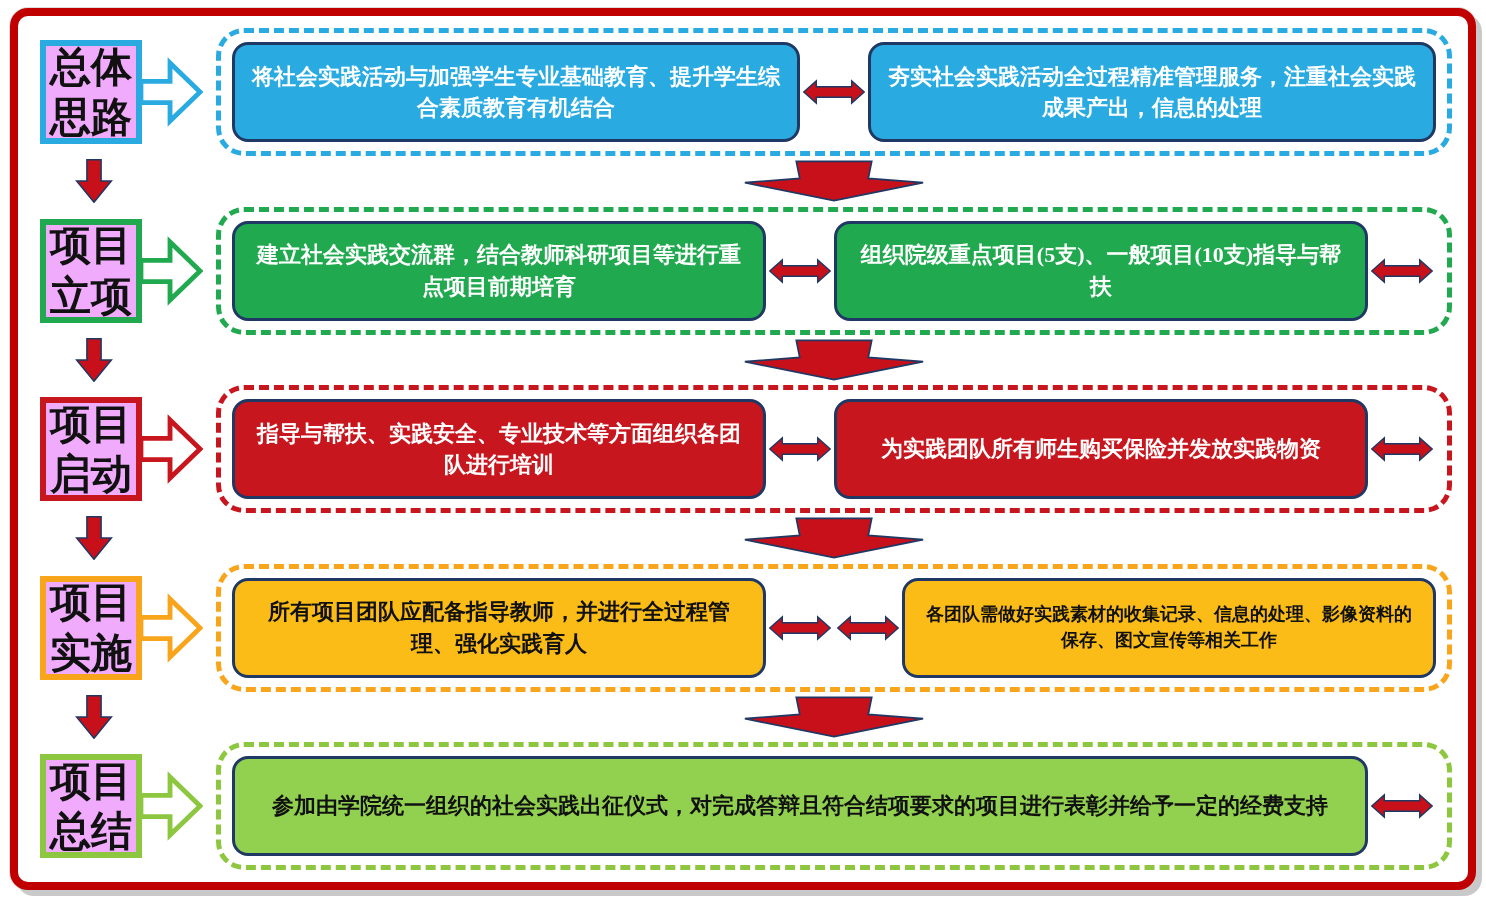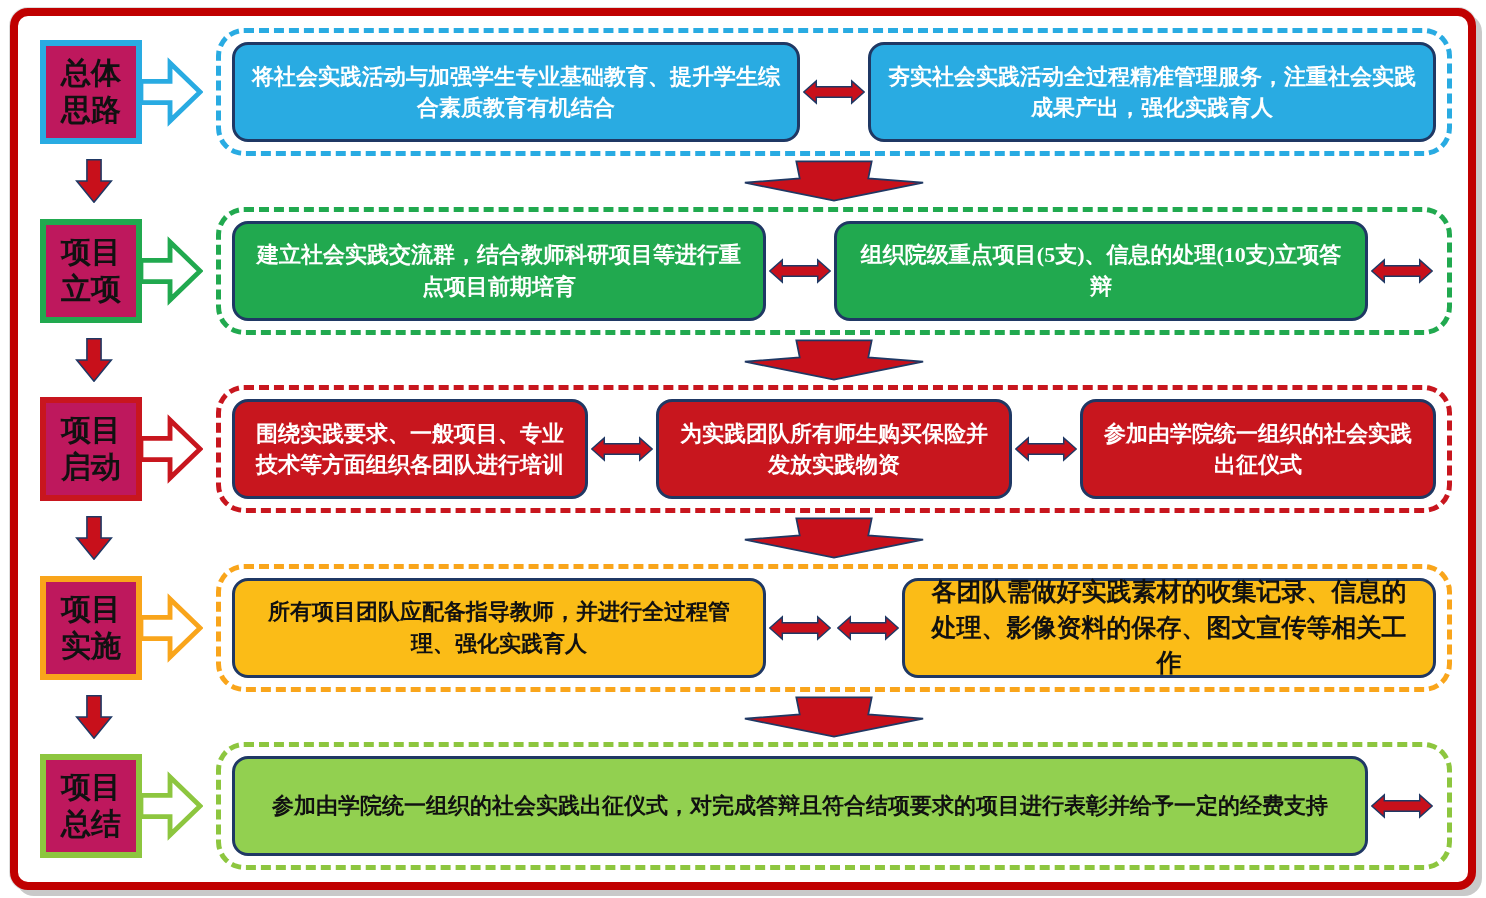--- a/index.html
+++ b/index.html
@@ -8,24 +8,24 @@
   .frame{
     height:100%;box-sizing:border-box;background:#ffffff;
     border:8px solid var(--frame-color,#C00000);border-radius:18px;
     box-shadow:6px 6px 0 var(--shadow-color,#C9C9C9),0 0 0 1px #dddddd;
     padding:12px 16px 12px 10px;
     display:flex;flex-direction:column;justify-content:space-between;
   }
   .row{display:grid;grid-template-columns:188px 1fr;align-items:stretch;height:128px;}
   .label-cell{display:flex;align-items:center;}
   .label-box{
-    width:102px;height:104px;background:#be185d;
+    width:102px;height:104px;background:#f0abfc;
     border:6px solid var(--rc);box-sizing:border-box;margin-left:12px;
     display:flex;align-items:center;justify-content:center;
-    font-weight:bold;font-size:30px;line-height:1.22;color:#111111;
+    font-weight:bold;font-size:41px;line-height:1.22;color:#111111;
     white-space:pre-line;text-align:center;flex:none;
   }
   .right-arrow{flex:none;margin-left:-3px;color:var(--rc);}
   .container{
     border:5px dashed var(--rc);border-radius:28px;box-sizing:border-box;
     padding:9px 11px;display:flex;align-items:stretch;height:128px;
   }
   .node{
     flex:1 1 0;background:var(--bf);border:3px solid var(--outline-color,#1F3864);
     border-radius:16px;color:var(--tc);font-weight:bold;font-size:22px;line-height:1.42;
@@ -53,21 +53,21 @@
           <polygon points="2,26 32,26 32,7 63,37 32,67 32,48 2,48" fill="#ffffff" stroke="currentColor" stroke-width="5"></polygon>
         </svg>
       </div>
       <div class="container">
         <div class="node">将社会实践活动与加强学生专业基础教育、提升学生综合素质教育有机结合</div>
         <div class="dbl-cell">
           <svg width="62" height="32" viewBox="0 0 84 38">
               <polygon points="1,19 18,4 18,12 66,12 66,4 83,19 66,34 66,26 18,26 18,34" fill="var(--arrow-color,#C8101B)" stroke="var(--outline-color,#1F3864)" stroke-width="2"></polygon>
             </svg>
         </div>
-        <div class="node">夯实社会实践活动全过程精准管理服务，注重社会实践成果产出，强化实践育人</div>
+        <div class="node">夯实社会实践活动全过程精准管理服务，注重社会实践成果产出，信息的处理</div>
       </div>
     </div>
 
     <div class="connector">
       <div class="down-cell">
         <svg class="down-arrow" width="44" height="44" viewBox="0 0 46 56">
             <polygon points="14,1 32,1 32,28 45,28 23,55 1,28 14,28" fill="var(--arrow-color,#C8101B)" stroke="var(--outline-color,#1F3864)" stroke-width="2"></polygon>
           </svg>
       </div>
       <div class="chev-cell">
@@ -85,21 +85,21 @@
           <polygon points="2,26 32,26 32,7 63,37 32,67 32,48 2,48" fill="#ffffff" stroke="currentColor" stroke-width="5"></polygon>
         </svg>
       </div>
       <div class="container">
         <div class="node">建立社会实践交流群，结合教师科研项目等进行重点项目前期培育</div>
         <div class="dbl-cell">
           <svg width="62" height="32" viewBox="0 0 84 38">
               <polygon points="1,19 18,4 18,12 66,12 66,4 83,19 66,34 66,26 18,26 18,34" fill="var(--arrow-color,#C8101B)" stroke="var(--outline-color,#1F3864)" stroke-width="2"></polygon>
             </svg>
         </div>
-        <div class="node">组织院级重点项目(5支)、信息的处理(10支)立项答辩</div>
+        <div class="node">组织院级重点项目(5支)、一般项目(10支)指导与帮扶</div>
         <div class="dbl-cell">
           <svg width="62" height="32" viewBox="0 0 84 38">
               <polygon points="1,19 18,4 18,12 66,12 66,4 83,19 66,34 66,26 18,26 18,34" fill="var(--arrow-color,#C8101B)" stroke="var(--outline-color,#1F3864)" stroke-width="2"></polygon>
             </svg>
         </div>
       </div>
     </div>
 
     <div class="connector">
       <div class="down-cell">
@@ -116,33 +116,32 @@
 
     <div class="row" style="--rc: #C8161E; --bf: #C8161E; --tc: #FFFFFF;">
       <div class="label-cell">
         <div class="label-box">项目
 启动</div>
         <svg class="right-arrow" width="64" height="72" viewBox="0 0 66 74">
           <polygon points="2,26 32,26 32,7 63,37 32,67 32,48 2,48" fill="#ffffff" stroke="currentColor" stroke-width="5"></polygon>
         </svg>
       </div>
       <div class="container">
-        <div class="node">围绕实践要求、一般项目、专业技术等方面组织各团队进行培训</div>
+        <div class="node">指导与帮扶、实践安全、专业技术等方面组织各团队进行培训</div>
         <div class="dbl-cell">
           <svg width="62" height="32" viewBox="0 0 84 38">
               <polygon points="1,19 18,4 18,12 66,12 66,4 83,19 66,34 66,26 18,26 18,34" fill="var(--arrow-color,#C8101B)" stroke="var(--outline-color,#1F3864)" stroke-width="2"></polygon>
             </svg>
         </div>
         <div class="node">为实践团队所有师生购买保险并发放实践物资</div>
         <div class="dbl-cell">
           <svg width="62" height="32" viewBox="0 0 84 38">
               <polygon points="1,19 18,4 18,12 66,12 66,4 83,19 66,34 66,26 18,26 18,34" fill="var(--arrow-color,#C8101B)" stroke="var(--outline-color,#1F3864)" stroke-width="2"></polygon>
             </svg>
         </div>
-        <div class="node">参加由学院统一组织的社会实践出征仪式</div>
       </div>
     </div>
 
     <div class="connector">
       <div class="down-cell">
         <svg class="down-arrow" width="44" height="44" viewBox="0 0 46 56">
             <polygon points="14,1 32,1 32,28 45,28 23,55 1,28 14,28" fill="var(--arrow-color,#C8101B)" stroke="var(--outline-color,#1F3864)" stroke-width="2"></polygon>
           </svg>
       </div>
       <div class="chev-cell">
@@ -165,21 +164,21 @@
         <div class="dbl-cell">
           <svg width="62" height="32" viewBox="0 0 84 38">
               <polygon points="1,19 18,4 18,12 66,12 66,4 83,19 66,34 66,26 18,26 18,34" fill="var(--arrow-color,#C8101B)" stroke="var(--outline-color,#1F3864)" stroke-width="2"></polygon>
             </svg>
         </div>
         <div class="dbl-cell">
           <svg width="62" height="32" viewBox="0 0 84 38">
               <polygon points="1,19 18,4 18,12 66,12 66,4 83,19 66,34 66,26 18,26 18,34" fill="var(--arrow-color,#C8101B)" stroke="var(--outline-color,#1F3864)" stroke-width="2"></polygon>
             </svg>
         </div>
-        <div class="node" style="font-size:25px;">各团队需做好实践素材的收集记录、信息的处理、影像资料的保存、图文宣传等相关工作</div>
+        <div class="node" style="font-size:18px;">各团队需做好实践素材的收集记录、信息的处理、影像资料的保存、图文宣传等相关工作</div>
       </div>
     </div>
 
     <div class="connector">
       <div class="down-cell">
         <svg class="down-arrow" width="44" height="44" viewBox="0 0 46 56">
             <polygon points="14,1 32,1 32,28 45,28 23,55 1,28 14,28" fill="var(--arrow-color,#C8101B)" stroke="var(--outline-color,#1F3864)" stroke-width="2"></polygon>
           </svg>
       </div>
       <div class="chev-cell">

